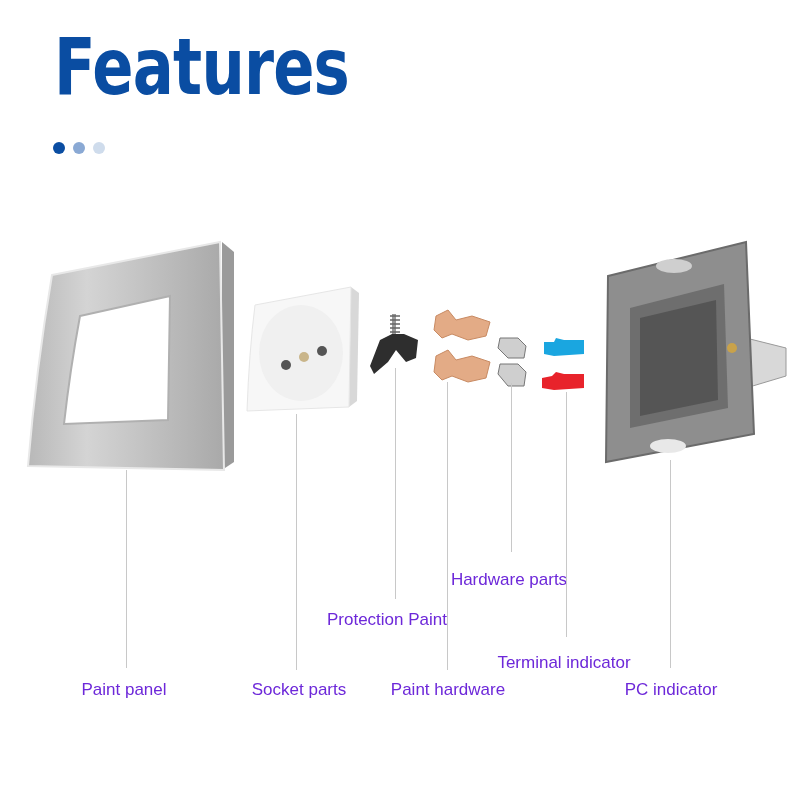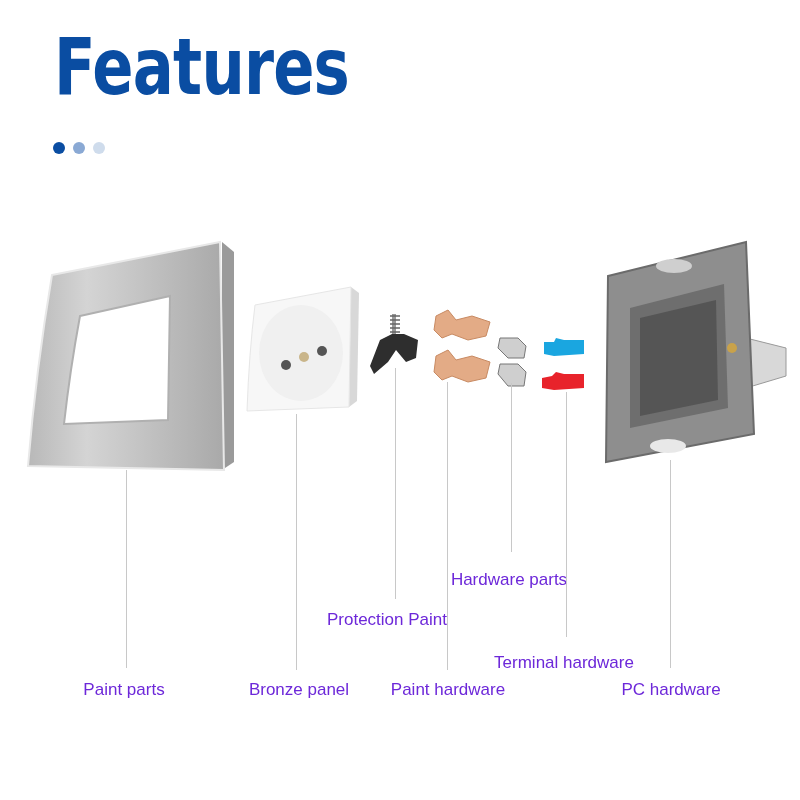--- a/index.html
+++ b/index.html
@@ -70,31 +70,31 @@
   <polygon points="150,150 190,138 190,110 150,100" fill="#d8d8d8" stroke="#999"></polygon>
   <path d="M12,38 L150,4 L158,196 L10,224 Z" fill="#8e8e8e" stroke="#6b6b6b" stroke-width="2"></path>
   <path d="M34,70 L128,46 L132,170 L34,190 Z" fill="#6e6e6e"></path>
   <path d="M44,80 L120,62 L122,162 L44,178 Z" fill="#555"></path>
   <ellipse cx="78" cy="28" rx="18" ry="7" fill="#cfcfcf"></ellipse>
   <ellipse cx="72" cy="208" rx="18" ry="7" fill="#e8e8e8"></ellipse>
   <circle cx="136" cy="110" r="5" fill="#c9a24a"></circle>
 </svg>
 
 <div class="leader" style="left:126px;top:470px;height:198px"></div>
-<div class="label" style="left:124px;top:680px">Paint parts</div>
+<div class="label" style="left:124px;top:680px">Paint panel</div>
 
 <div class="leader" style="left:296px;top:414px;height:256px"></div>
-<div class="label" style="left:299px;top:680px">Bronze panel</div>
+<div class="label" style="left:299px;top:680px">Socket parts</div>
 
 <div class="leader" style="left:395px;top:368px;height:231px"></div>
 <div class="label" style="left:387px;top:610px">Protection Paint</div>
 
 <div class="leader" style="left:447px;top:382px;height:288px"></div>
 <div class="label" style="left:448px;top:680px">Paint hardware</div>
 
 <div class="leader" style="left:511px;top:383px;height:169px"></div>
 <div class="label" style="left:509px;top:570px">Hardware parts</div>
 
 <div class="leader" style="left:566px;top:392px;height:245px"></div>
-<div class="label" style="left:564px;top:653px">Terminal hardware</div>
+<div class="label" style="left:564px;top:653px">Terminal indicator</div>
 
 <div class="leader" style="left:670px;top:460px;height:208px"></div>
-<div class="label" style="left:671px;top:680px">PC hardware</div>
+<div class="label" style="left:671px;top:680px">PC indicator</div>
 
 </body></html>

